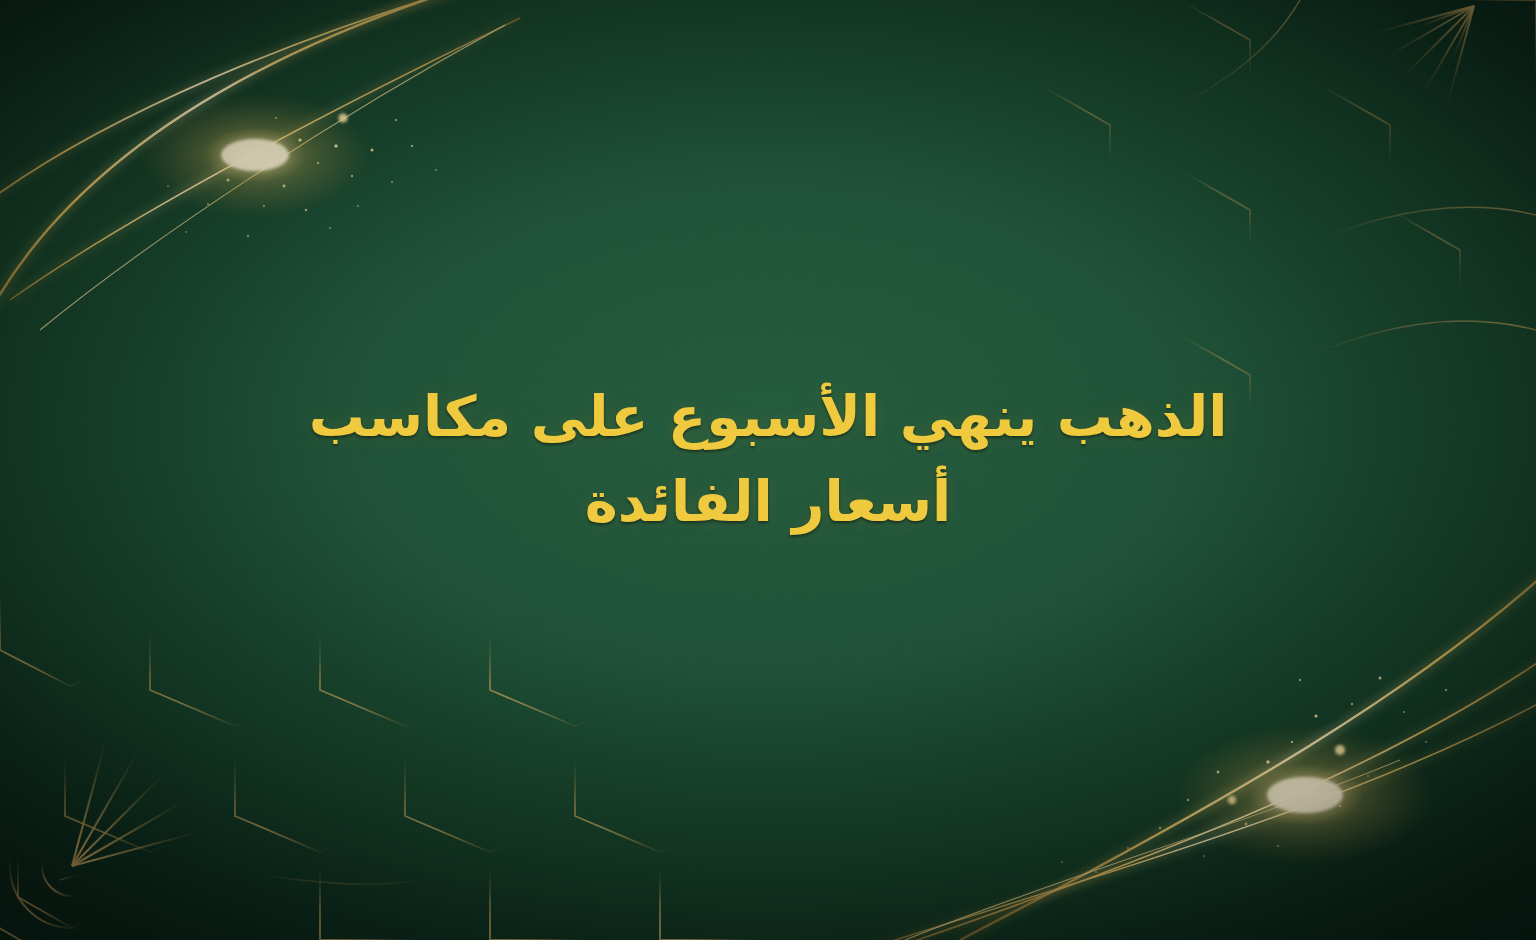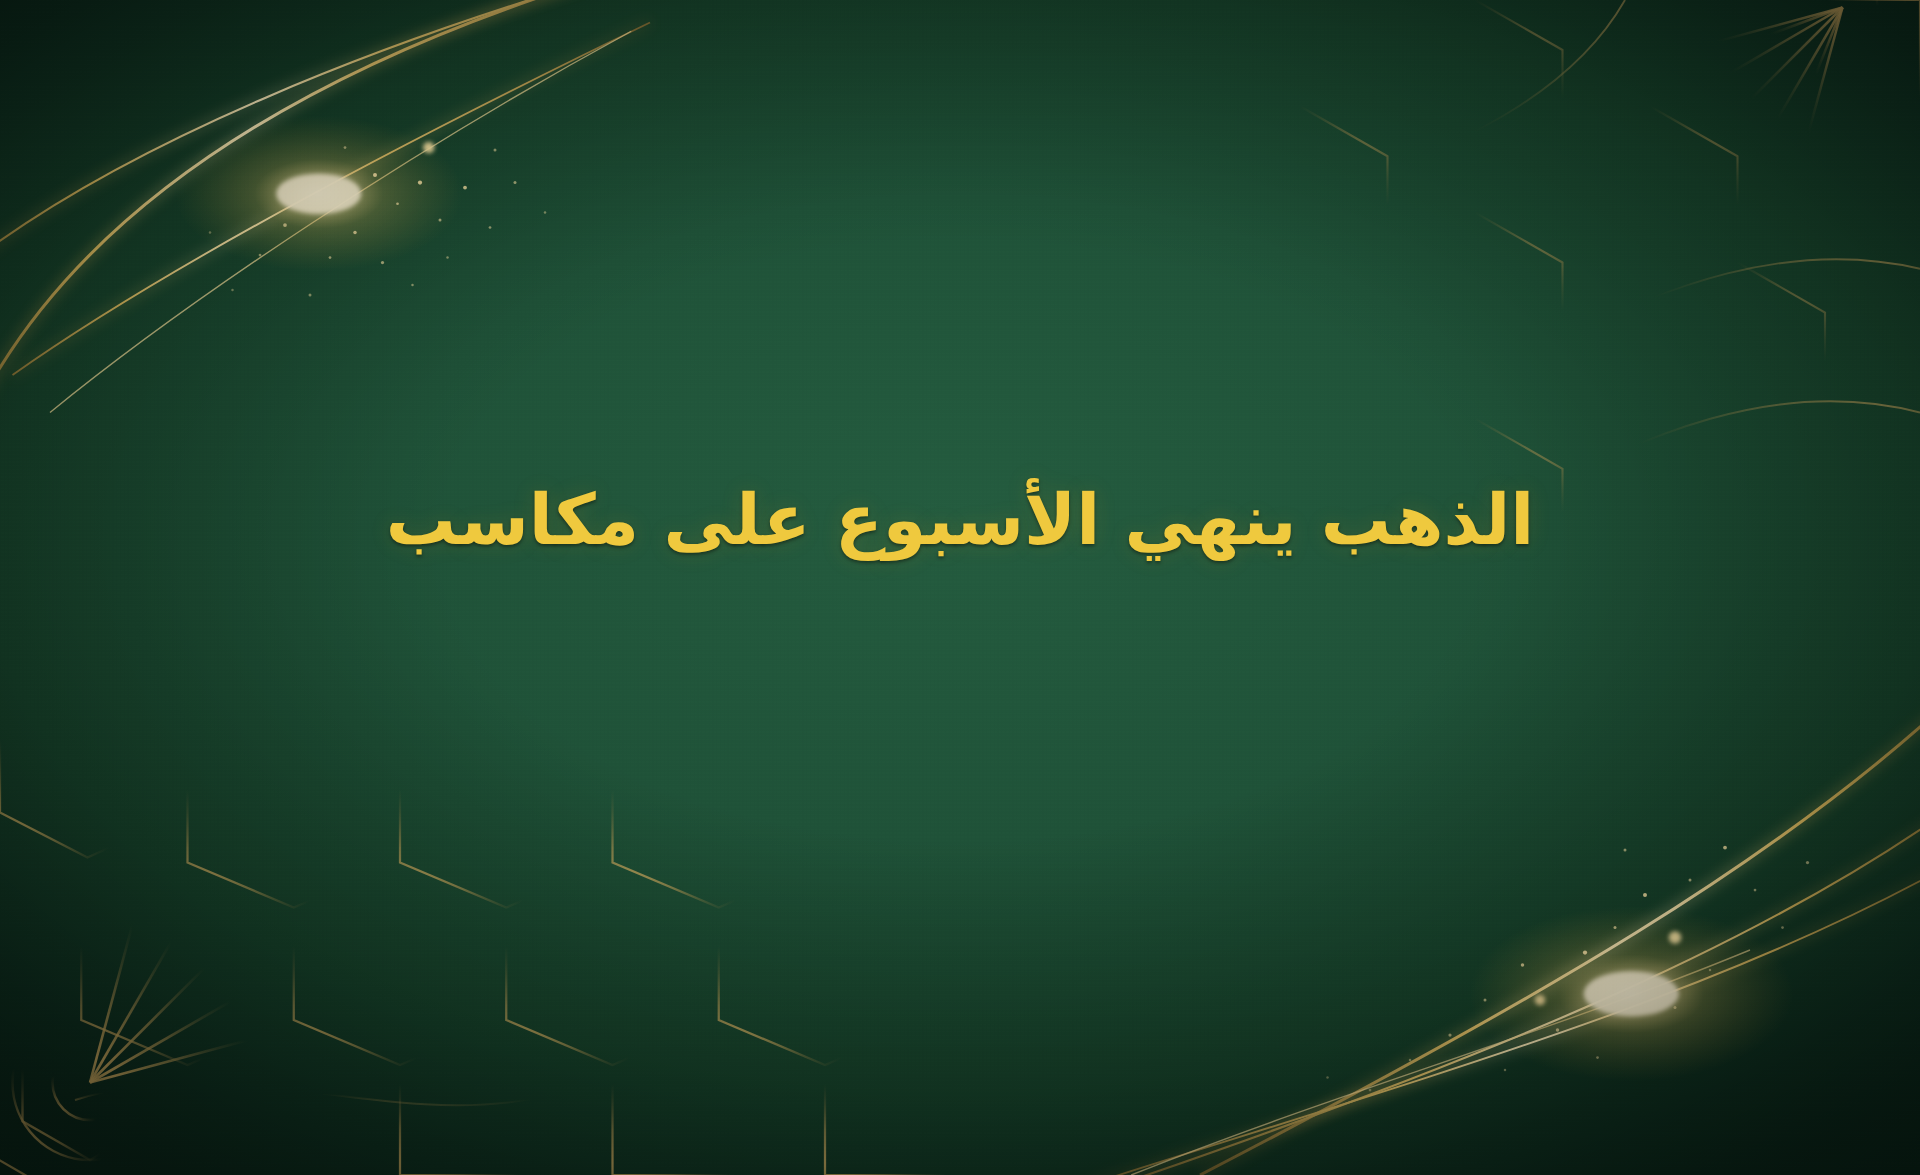--- a/index.html
+++ b/index.html
@@ -329,15 +329,16 @@
         <circle cx="1446" cy="690" r="1.3" opacity=".55"></circle>
       </g>
     </svg>
   </div>
 
   <div class="texture"></div>
   <div class="vignette"></div>
 
   <div class="headline-wrap">
     <div class="headline-line">الذهب ينهي الأسبوع على مكاسب</div>
+    <div class="headline-line">أسعار الفائدة</div>
   </div>
 
 </div>
 
 </body></html>

